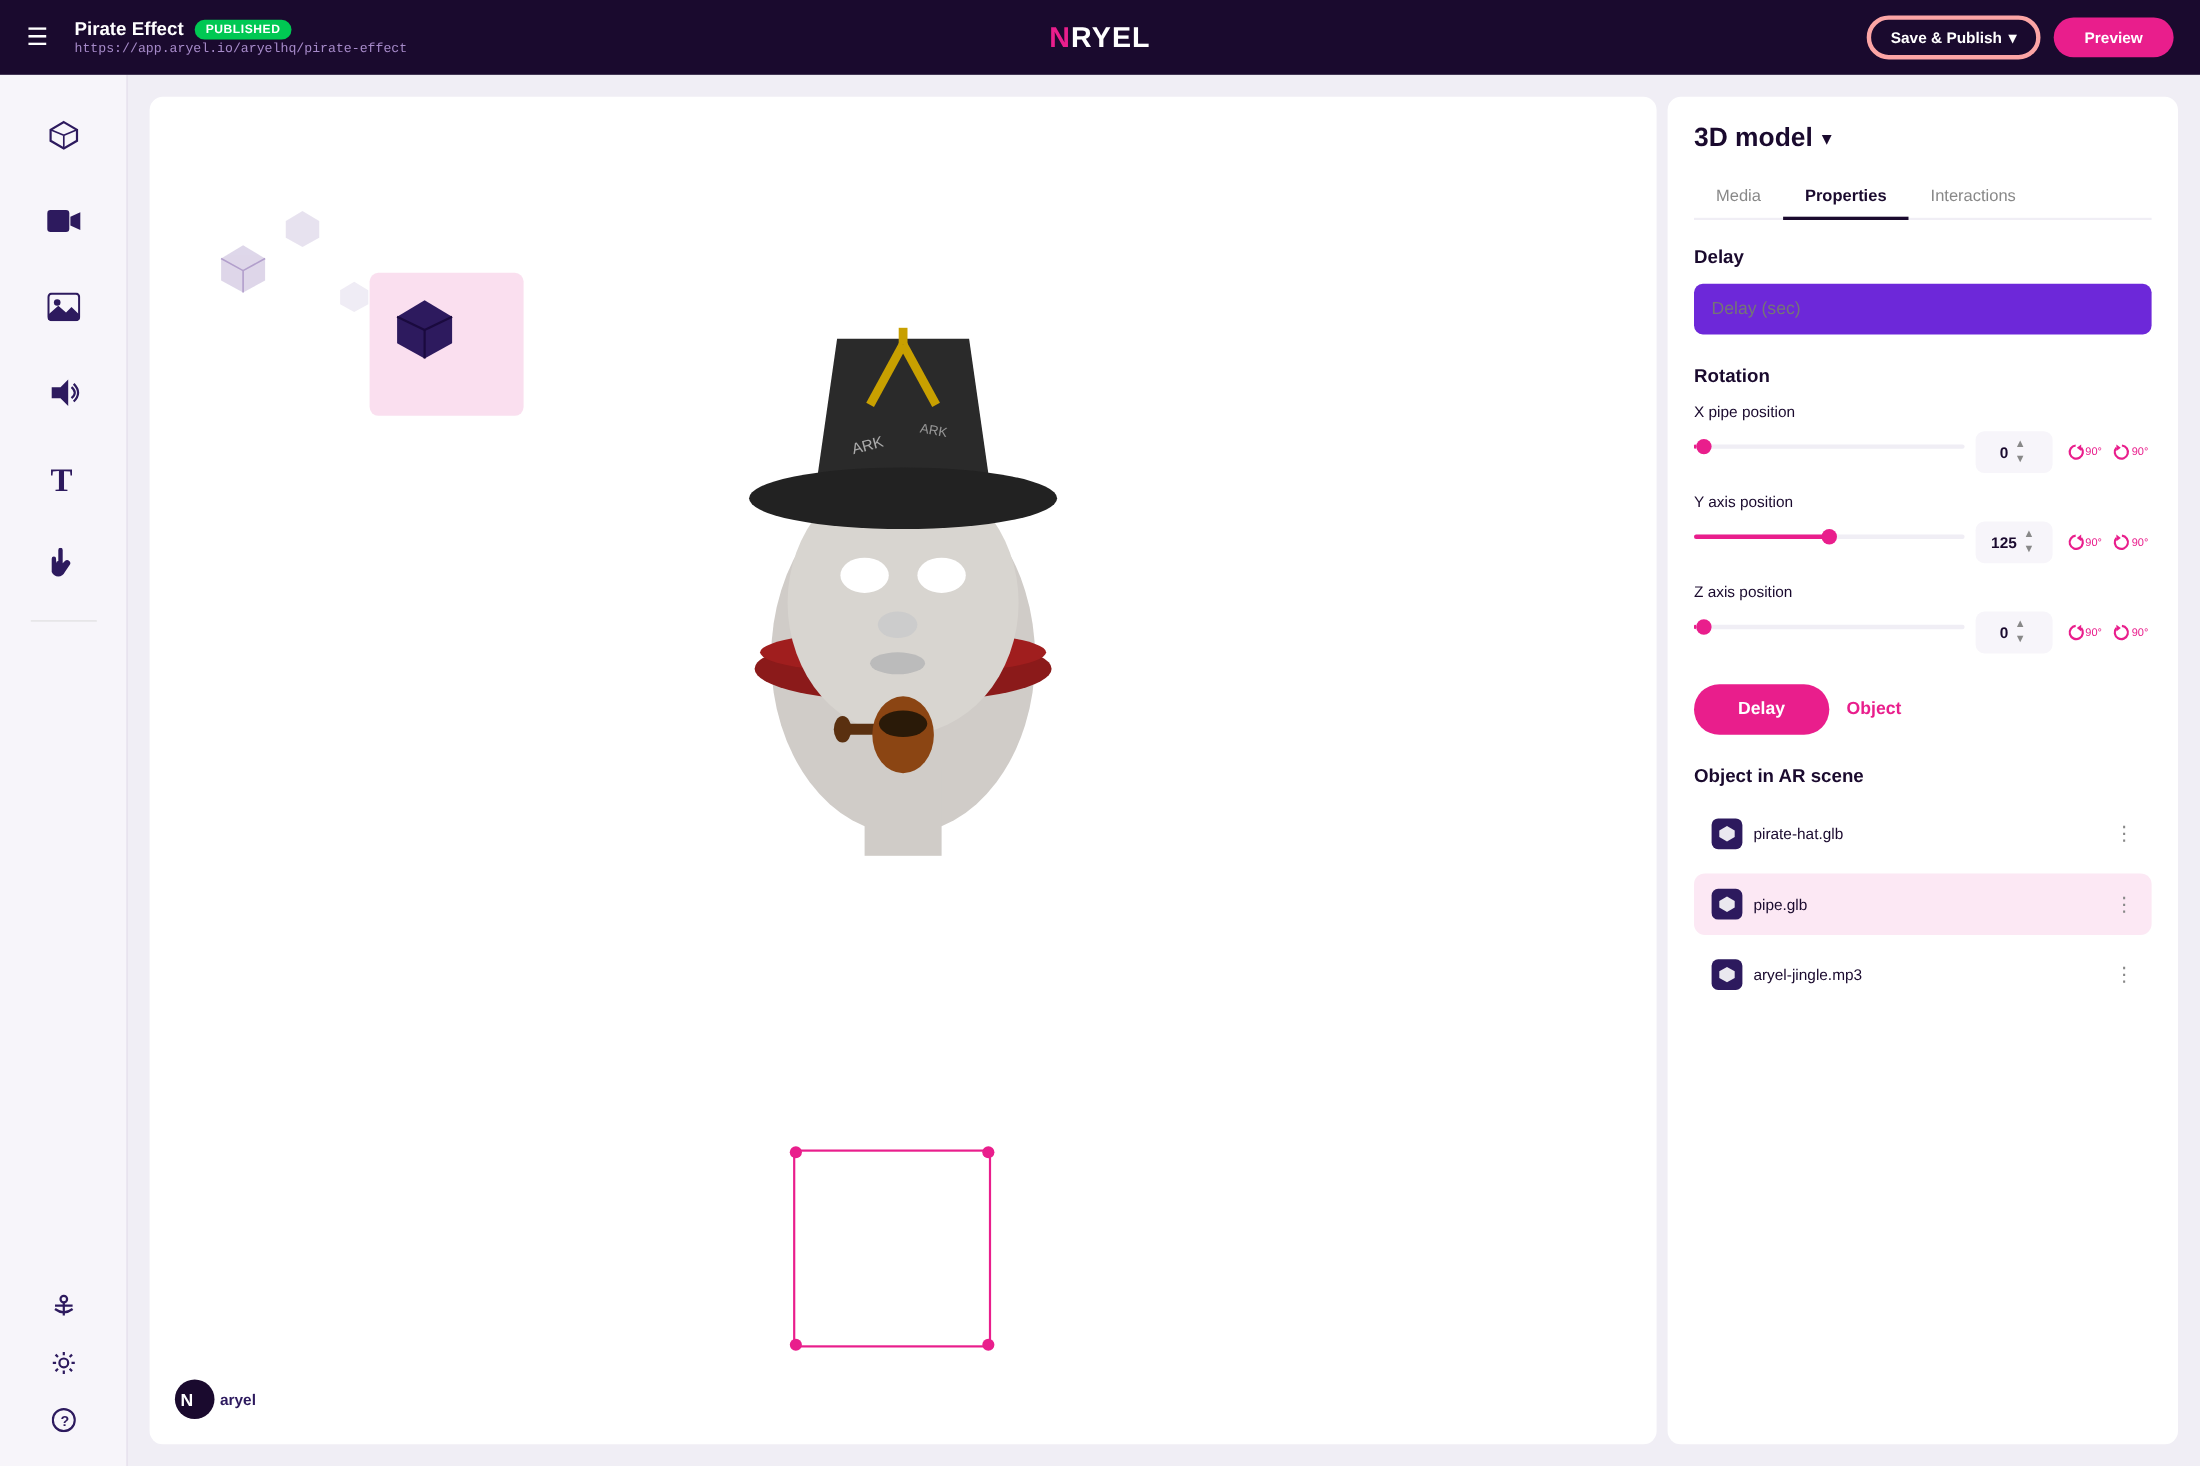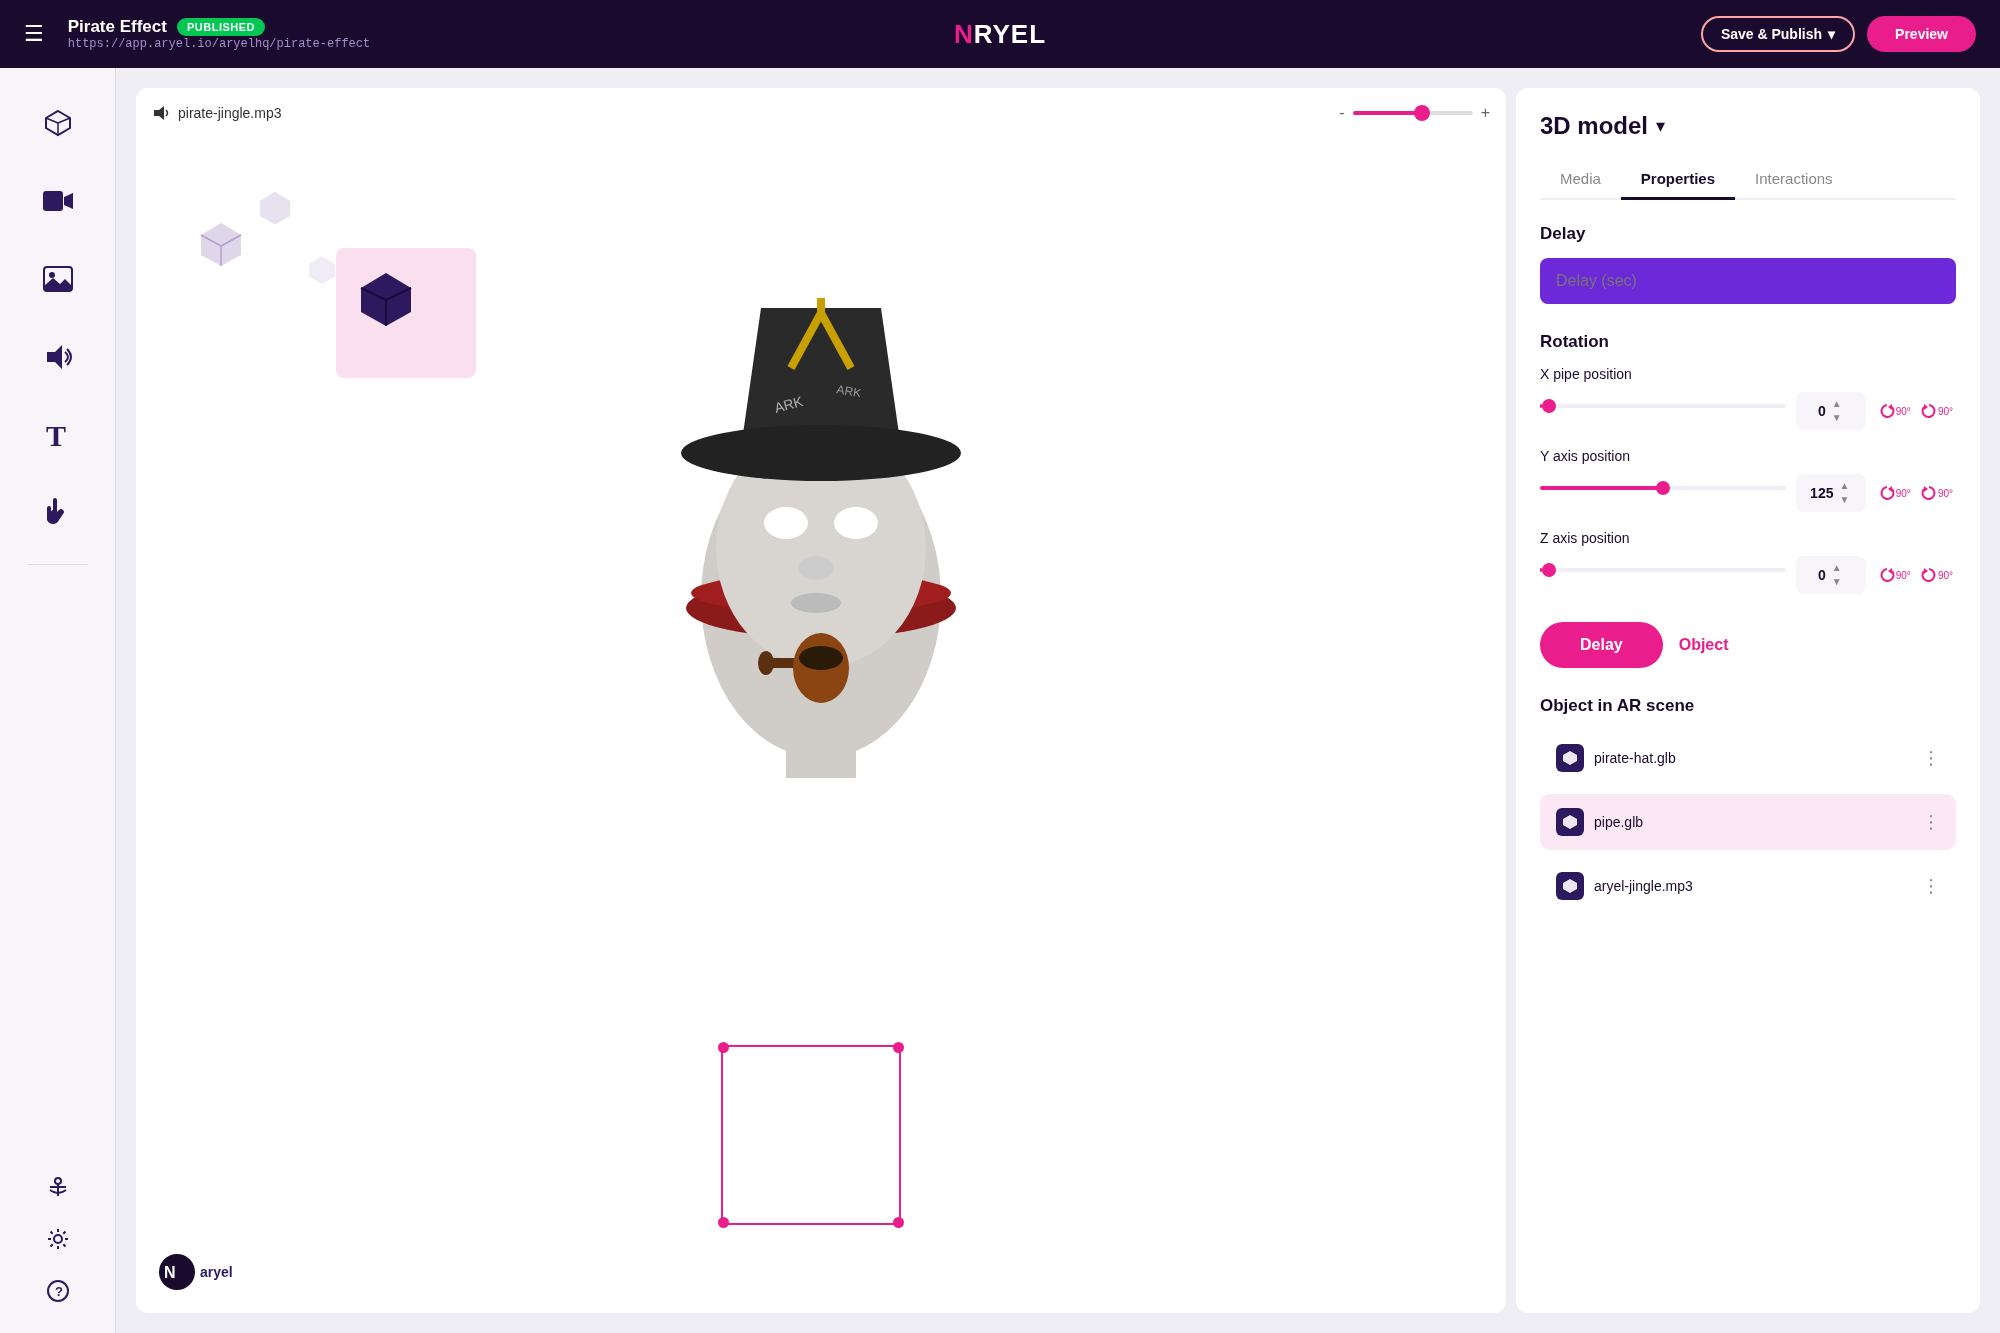--- a/index.html
+++ b/index.html
@@ -66,21 +66,21 @@
       letter-spacing: 2px;
     }
     .header-actions {
       margin-left: auto;
       display: flex;
       gap: 12px;
       align-items: center;
     }
     .btn-save-publish {
       background: transparent;
-      border: 2px solid #fca5a5;
+      border: 4px solid #fca5a5;
       color: white;
       padding: 8px 18px;
       border-radius: 24px;
       font-size: 14px;
       font-weight: 600;
       cursor: pointer;
       display: flex;
       align-items: flex-end;
       gap: 6px;
     }
@@ -531,36 +531,20 @@
         <svg width="22" height="22" viewBox="0 0 22 22">
           <circle cx="11" cy="11" r="10" fill="none" stroke="#2d1a5e" stroke-width="2"></circle>
           <text x="8" y="16" font-size="13" font-weight="700" fill="#2d1a5e">?</text>
         </svg>
       </div>
     </div>
   </div>
 
   <div class="canvas-area">
 
-    <div class="canvas-toolbar">
-      <div class="audio-label">
-        <svg width="18" height="18" viewBox="0 0 18 18">
-          <polygon points="2,6 7,6 12,2 12,16 7,12 2,12" fill="#333"></polygon>
-          <path d="M14,6 Q17,9 14,12" fill="none" stroke="#333" stroke-width="1.5"></path>
-        </svg>
-        <span>pirate-jingle.mp3</span>
-      </div>
-      <div class="volume-control">
-        <button class="vol-btn">-</button>
-        <div class="vol-slider">
-          <div class="vol-thumb"></div>
-        </div>
-        <button class="vol-btn">+</button>
-      </div>
-    </div>
 
     <div style="position:absolute; top:130px; left:60px; width:50px; height:50px; opacity:0.6;">
       <svg width="50" height="50" viewBox="0 0 50 50">
         <polygon points="25,5 45,17 45,37 25,48 5,37 5,17" fill="#b0a0cc" opacity="0.7"></polygon>
         <line x1="25" y1="48" x2="25" y2="28" stroke="#8060aa" stroke-width="1.5"></line>
         <line x1="5" y1="17" x2="25" y2="28" stroke="#8060aa" stroke-width="1.5"></line>
         <line x1="45" y1="17" x2="25" y2="28" stroke="#8060aa" stroke-width="1.5"></line>
       </svg>
     </div>
     <div style="position:absolute; top:100px; left:120px; width:38px; height:38px; opacity:0.5;">

